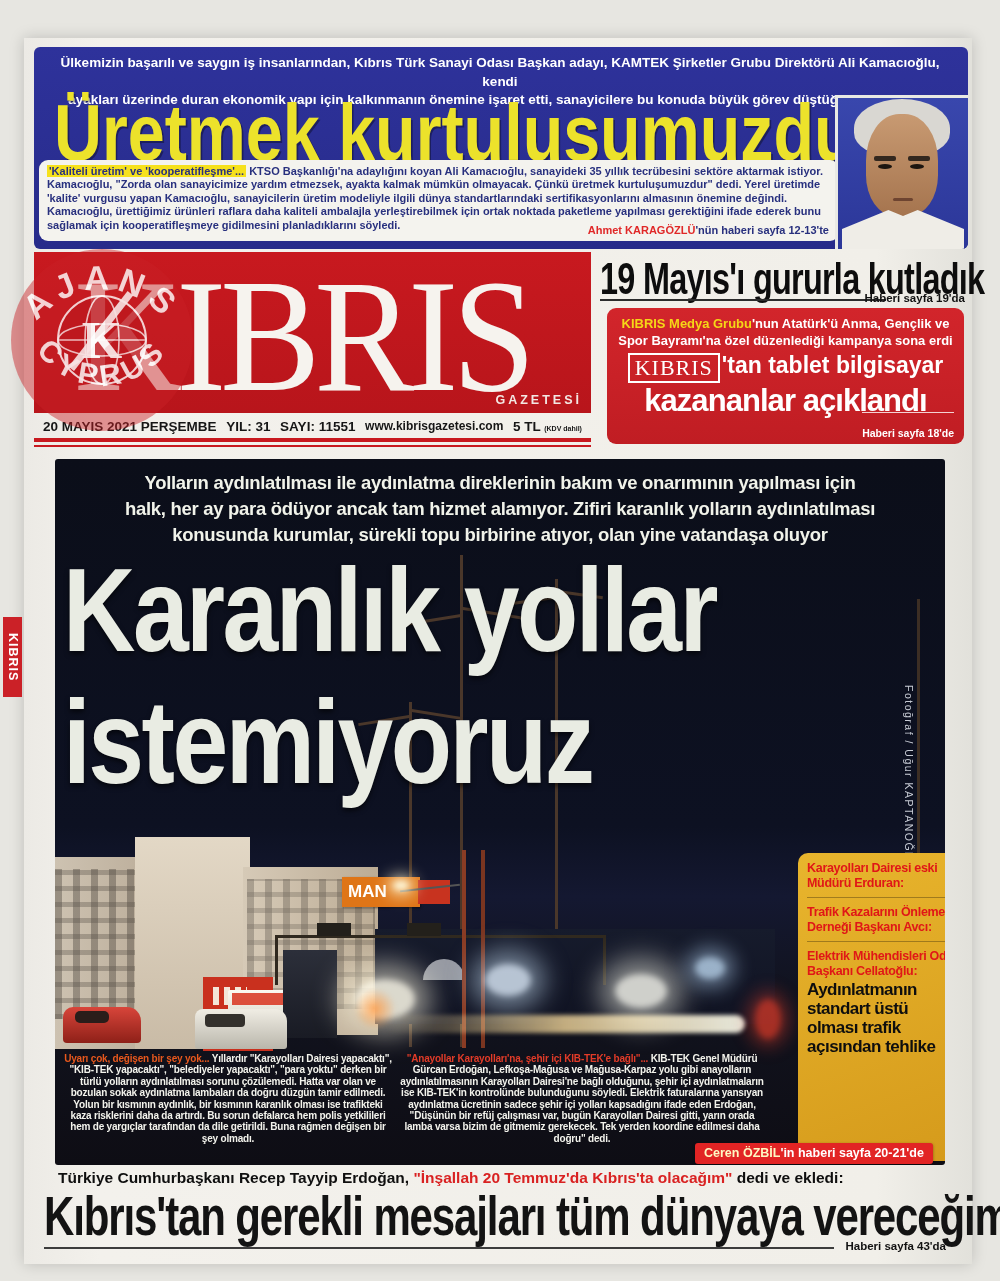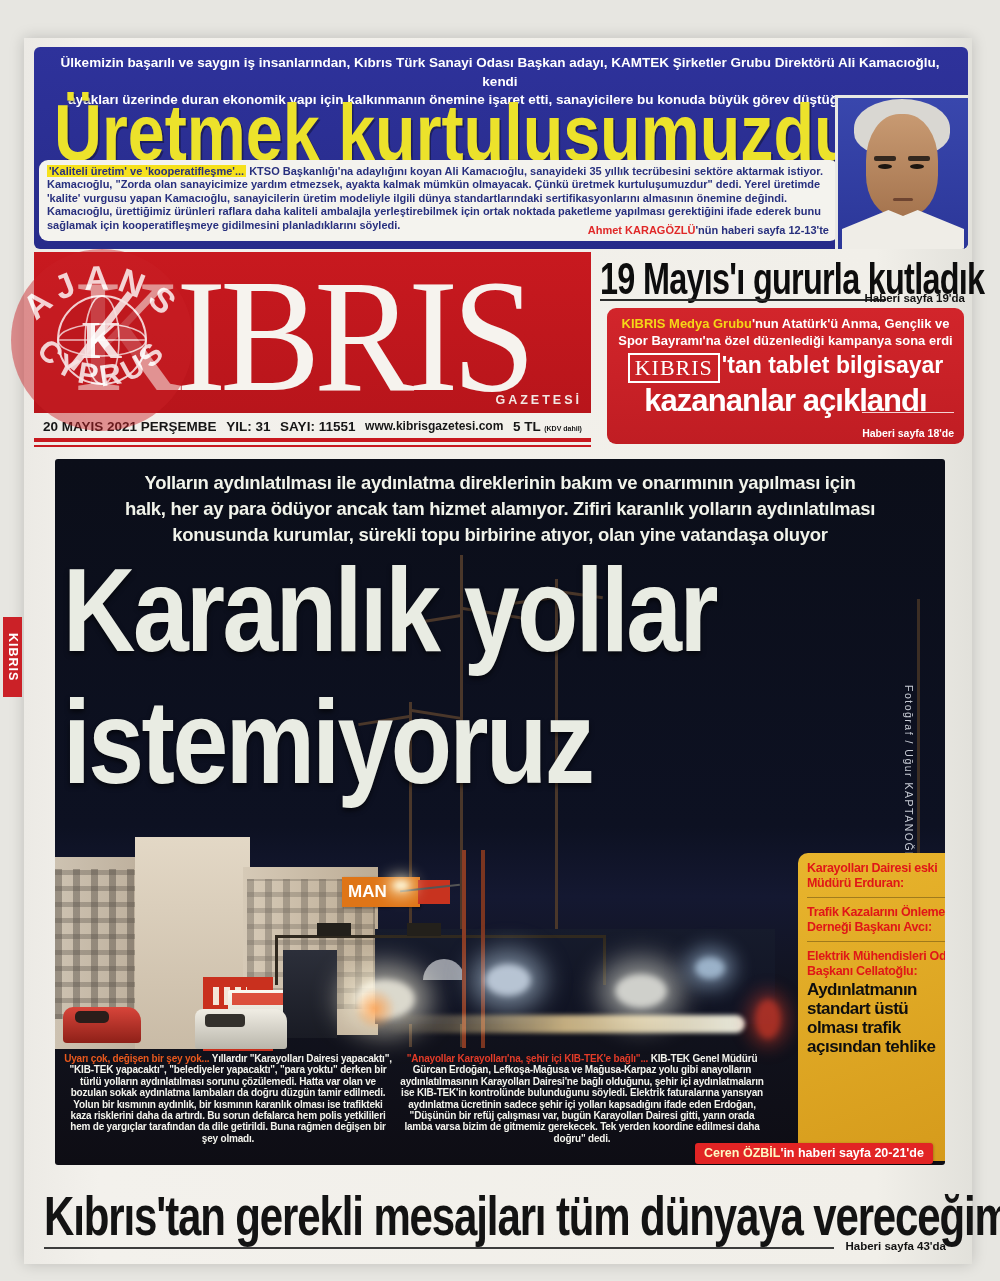--- a/index.html
+++ b/index.html
@@ -264,19 +264,22 @@
       <div class="qsrc">Trafik Kazalarını Önleme Derneği Başkanı Avcı:</div>
       <div class="qdiv"></div>
       <div class="qsrc">Elektrik Mühendisleri Odası Başkanı Cellatoğlu:</div>
       <div class="qtxt">Aydınlatmanın standart üstü olması trafik açısından tehlike</div>
     </div>
     <div class="qref">
       <span class="dkr">Ceren ÖZBİL</span><span>'in haberi sayfa 20-21'de</span>
     </div>
   </div>
 
+  <div class="abs bot-kicker">
+    <span>Türkiye Cumhurbaşkanı Recep Tayyip Erdoğan, </span><span class="red">"İnşallah 20 Temmuz'da Kıbrıs'ta olacağım"</span><span> dedi ve ekledi:</span>
+  </div>
   <div class="abs bot-headline">Kıbrıs'tan gerekli mesajları tüm dünyaya vereceğim</div>
   <div class="abs bot-rule"></div>
   <div class="abs bot-ref">Haberi sayfa 43'da</div>
 
   <div class="abs side-tab">KIBRIS</div>
 
 </div>
 
 </body></html>

